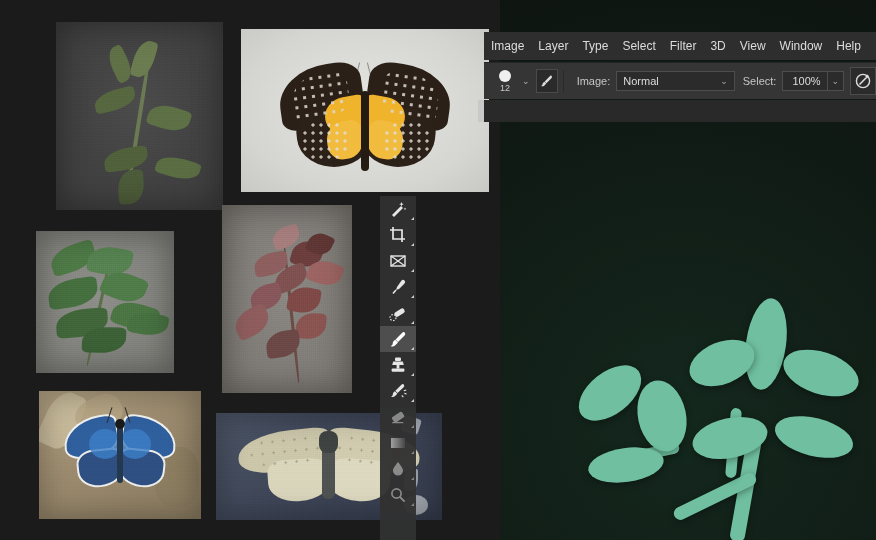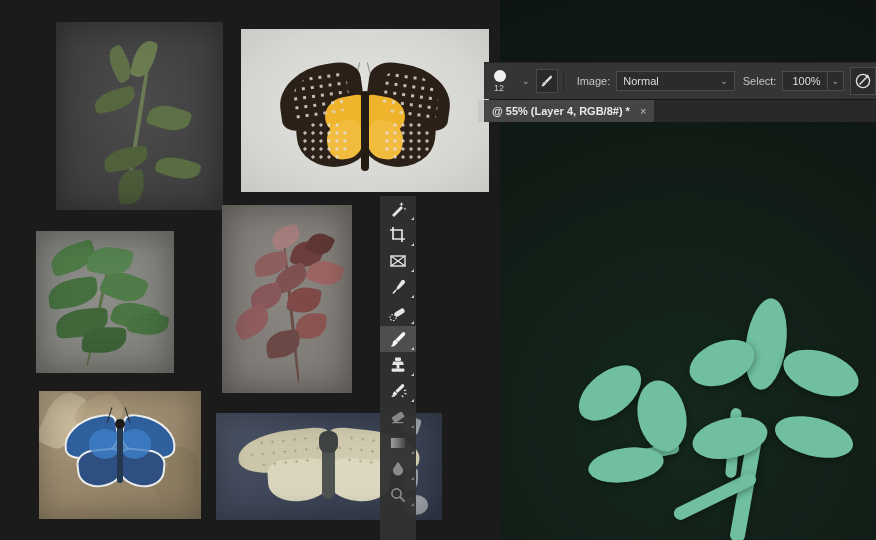--- a/index.html
+++ b/index.html
@@ -72,21 +72,21 @@
   #menu-bar{position:absolute;left:484px;top:32px;width:392px;height:28px;
      background:#2e2e2e;display:flex;align-items:center;}
   .menu-item{color:#dcdcdc;font-size:12px;padding:0 7px;line-height:28px;
      white-space:nowrap;cursor:default;}
 
   #options-bar{position:absolute;left:484px;top:62px;width:392px;height:36px;
      background:#353535;display:flex;align-items:center;border-top:1px solid #262626;}
   .obar-sep{width:1px;height:22px;background:#292929;margin:0 5px;}
 
   .brush-preview{width:24px;height:30px;position:relative;display:flex;
-     flex-direction:column;align-items:flex-start;justify-content:center;margin-left:10px;}
+     flex-direction:column;align-items:center;justify-content:center;margin-left:10px;}
   .brush-dot{width:12px;height:12px;border-radius:50%;background:#f0f0f0;}
   .brush-size{color:#c8c8c8;font-size:9px;margin-top:2px;line-height:9px;}
   .chev{color:#b0b0b0;font-size:9px;margin:0 6px;}
 
   .tool-chip{width:22px;height:22px;background:#2a2a2a;border:1px solid #4a4a4a;
      display:flex;align-items:center;justify-content:center;}
   .lbl{color:#c6c6c6;font-size:11px;margin:0 6px 0 8px;white-space:nowrap;}
   .combo{height:20px;background:#2b2b2b;border:1px solid #4d4d4d;color:#dcdcdc;
      font-size:11px;display:flex;align-items:center;padding:0 6px;box-sizing:border-box;}
   .combo .cval{flex:1;}
@@ -380,20 +380,31 @@
     <div class="tool-btn faded">
       <svg width="18" height="18" viewBox="0 0 18 18">
         <circle cx="7.5" cy="7.5" r="4.6" fill="none" stroke="#d8d8d8" stroke-width="1.7"></circle>
         <path d="M10.6 10.6 L15.6 15.6" stroke="#d8d8d8" stroke-width="2"></path>
       </svg>
       <span class="tri"></span>
     </div>
 
   </div>
 
+  <div id="menu-bar">
+    <span class="menu-item">Image</span>
+    <span class="menu-item">Layer</span>
+    <span class="menu-item">Type</span>
+    <span class="menu-item">Select</span>
+    <span class="menu-item">Filter</span>
+    <span class="menu-item">3D</span>
+    <span class="menu-item">View</span>
+    <span class="menu-item">Window</span>
+    <span class="menu-item">Help</span>
+  </div>
 
   <div id="options-bar">
 
     <div class="brush-preview">
       <div class="brush-dot"></div>
       <div class="brush-size">12</div>
     </div>
     <span class="chev">⌄</span>
 
     <div class="tool-chip">
@@ -421,18 +432,14 @@
       <svg width="16" height="16" viewBox="0 0 16 16">
         <circle cx="8" cy="8" r="6.6" fill="none" stroke="#dedede" stroke-width="1.4"></circle>
         <path d="M4.5 11.5 L11.2 4.8" stroke="#dedede" stroke-width="1.6"></path>
         <path d="M10.2 3.8 l2.2-2.2 1.6 1.6 -2.2 2.2z" fill="#dedede"></path>
       </svg>
     </div>
   </div>
 
   <div id="tab-strip"></div>
   <div id="tab-left-stub"></div>
-  <div id="doc-tab">
-    <span class="ttext">@ 55% (Layer 4, RGB/8#) *</span>
-    <span class="tclose">×</span>
-  </div>
 
 </div>
 
 </body></html>

